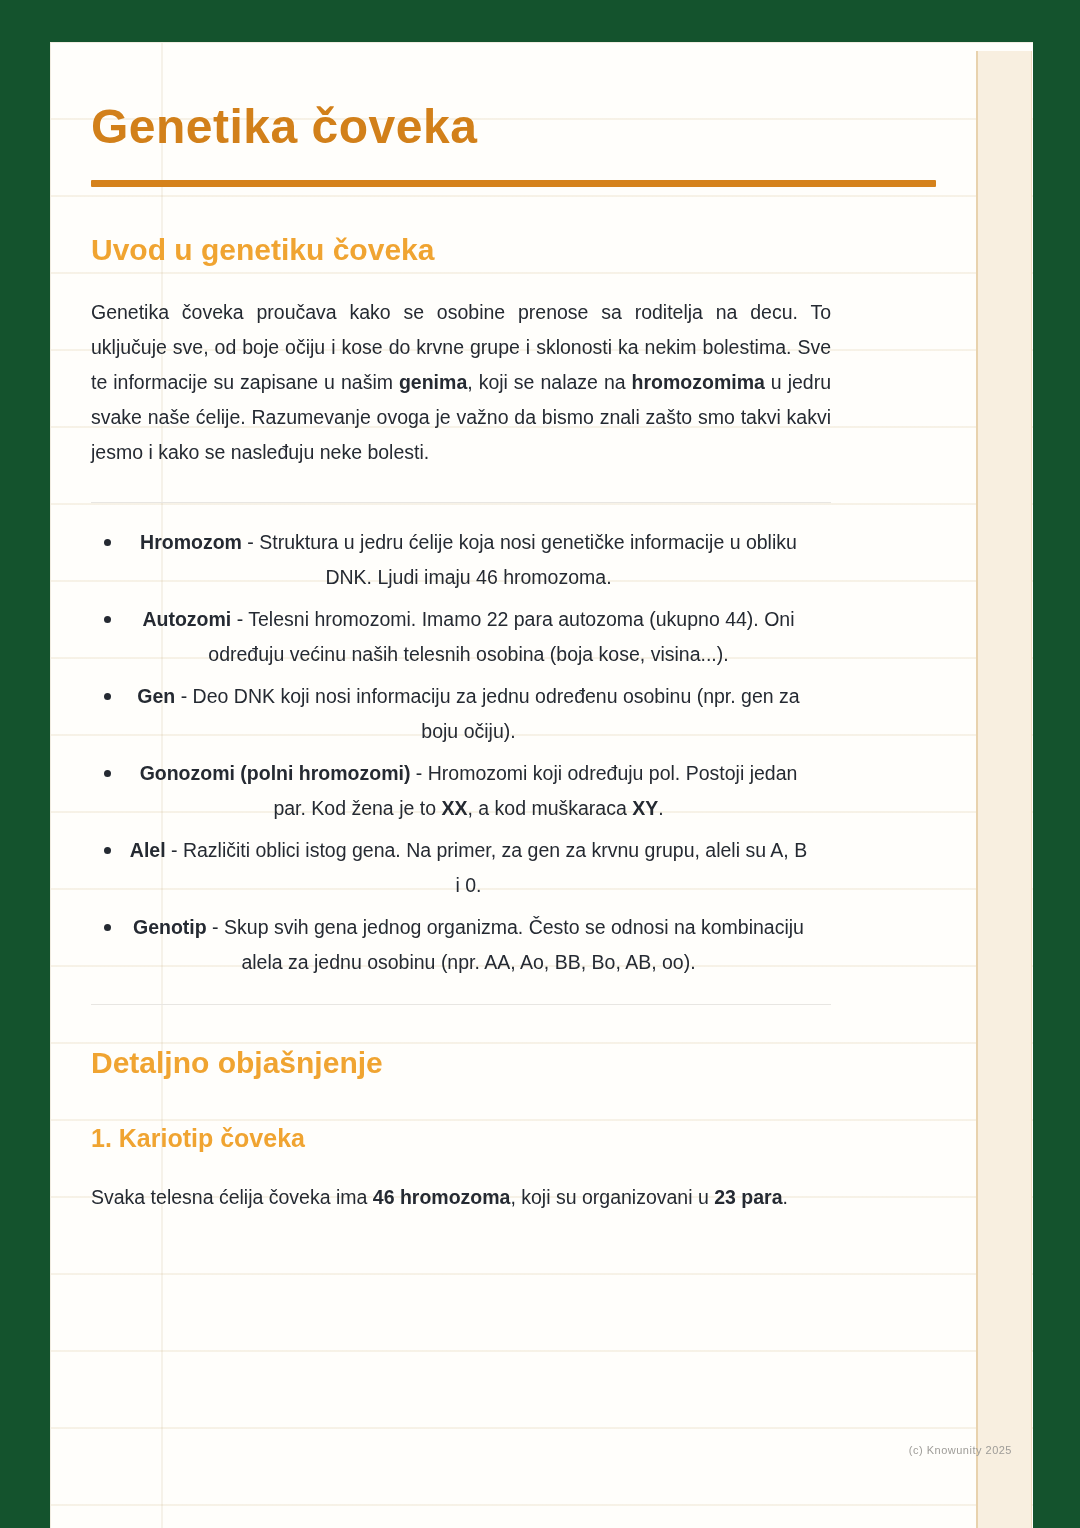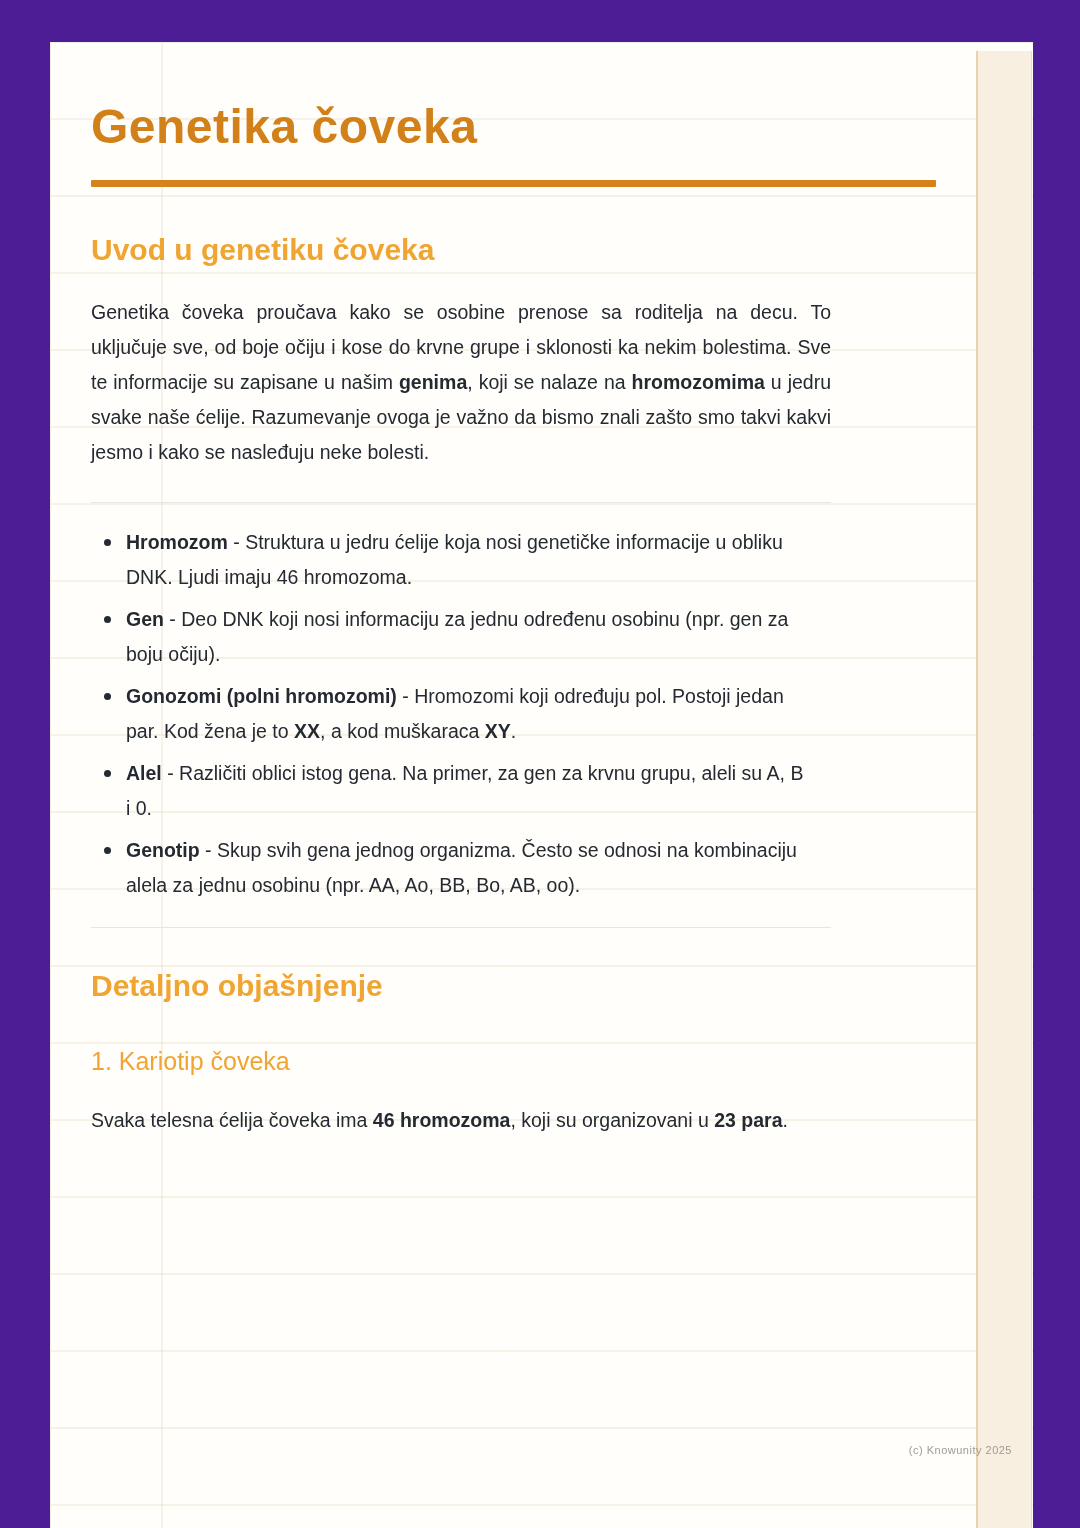--- a/index.html
+++ b/index.html
@@ -8,21 +8,21 @@
     width: 1080px;
     height: 1528px;
     background: #ffffff;
     overflow: hidden;
     font-family: "Liberation Sans", "DejaVu Sans", sans-serif;
   }
   .canvas {
     position: relative;
     width: 1080px;
     height: 1528px;
-    background: #4c1d95;
+    background: #14532d;
   }
   
   .sheet {
     position: absolute;
     left: 50px;
     top: 42px;
     width: 983px;
     height: 1490px;
     background:
       repeating-linear-gradient(
@@ -82,21 +82,21 @@
     margin: 45px 0 0 0;
     font-size: 30px;
     line-height: 36px;
     font-weight: 700;
     color: #f0a431;
   }
   .h3 {
     margin: 42px 0 4px 0;
     font-size: 25px;
     line-height: 30px;
-    font-weight: 400;
+    font-weight: 700;
     color: #f0a431;
   }
   .para {
     margin: 27px 0 0 0;
     width: 740px;
     font-size: 19.5px;
     line-height: 35px;
     color: #252a32;
     text-align: justify;
   }
@@ -112,20 +112,21 @@
     list-style: none;
     width: 720px;
   }
   ul.terms li {
     position: relative;
     padding-left: 35px;
     margin-bottom: 7px;
     font-size: 19.5px;
     line-height: 35px;
     color: #252a32;
+    text-align: center;
   }
   ul.terms li .dot {
     position: absolute;
     left: 13px;
     top: 14px;
     width: 7px;
     height: 7px;
     border-radius: 50%;
     background: #252a32;
   }
@@ -154,20 +155,21 @@
       <div class="title-rule"></div>
 
       <h2 class="h2">Uvod u genetiku čoveka</h2>
       <p class="para"><span>Genetika čoveka proučava kako se osobine prenose sa roditelja na decu. To uključuje sve, od boje očiju i kose do krvne grupe i sklonosti ka nekim bolestima. Sve te informacije su zapisane u našim </span><span class="b">genima</span><span>, koji se nalaze na </span><span class="b">hromozomima</span><span> u jedru svake naše ćelije. Razumevanje ovoga je važno da bismo znali zašto smo takvi kakvi jesmo i kako se nasleđuju neke bolesti.</span></p>
 
       <div class="divider"></div>
 
 
       <ul class="terms">
         <li><span class="dot"></span><span class="b">Hromozom</span><span> - Struktura u jedru ćelije koja nosi genetičke informacije u obliku DNK. Ljudi imaju 46 hromozoma.</span></li>
+        <li><span class="dot"></span><span class="b">Autozomi</span><span> - Telesni hromozomi. Imamo 22 para autozoma (ukupno 44). Oni određuju većinu naših telesnih osobina (boja kose, visina...).</span></li>
         <li><span class="dot"></span><span class="b">Gen</span><span> - Deo DNK koji nosi informaciju za jednu određenu osobinu (npr. gen za boju očiju).</span></li>
         <li><span class="dot"></span><span class="b">Gonozomi (polni hromozomi)</span><span> - Hromozomi koji određuju pol. Postoji jedan par. Kod žena je to </span><span class="b">XX</span><span>, a kod muškaraca </span><span class="b">XY</span><span>.</span></li>
         <li><span class="dot"></span><span class="b">Alel</span><span> - Različiti oblici istog gena. Na primer, za gen za krvnu grupu, aleli su A, B i 0.</span></li>
         <li><span class="dot"></span><span class="b">Genotip</span><span> - Skup svih gena jednog organizma. Često se odnosi na kombinaciju alela za jednu osobinu (npr. AA, Ao, BB, Bo, AB, oo).</span></li>
       </ul>
 
       <div class="divider" style="margin-top:24px;"></div>
 
       <h2 class="h2" style="margin-top:40px;">Detaljno objašnjenje</h2>
       <h3 class="h3">1. Kariotip čoveka</h3>

